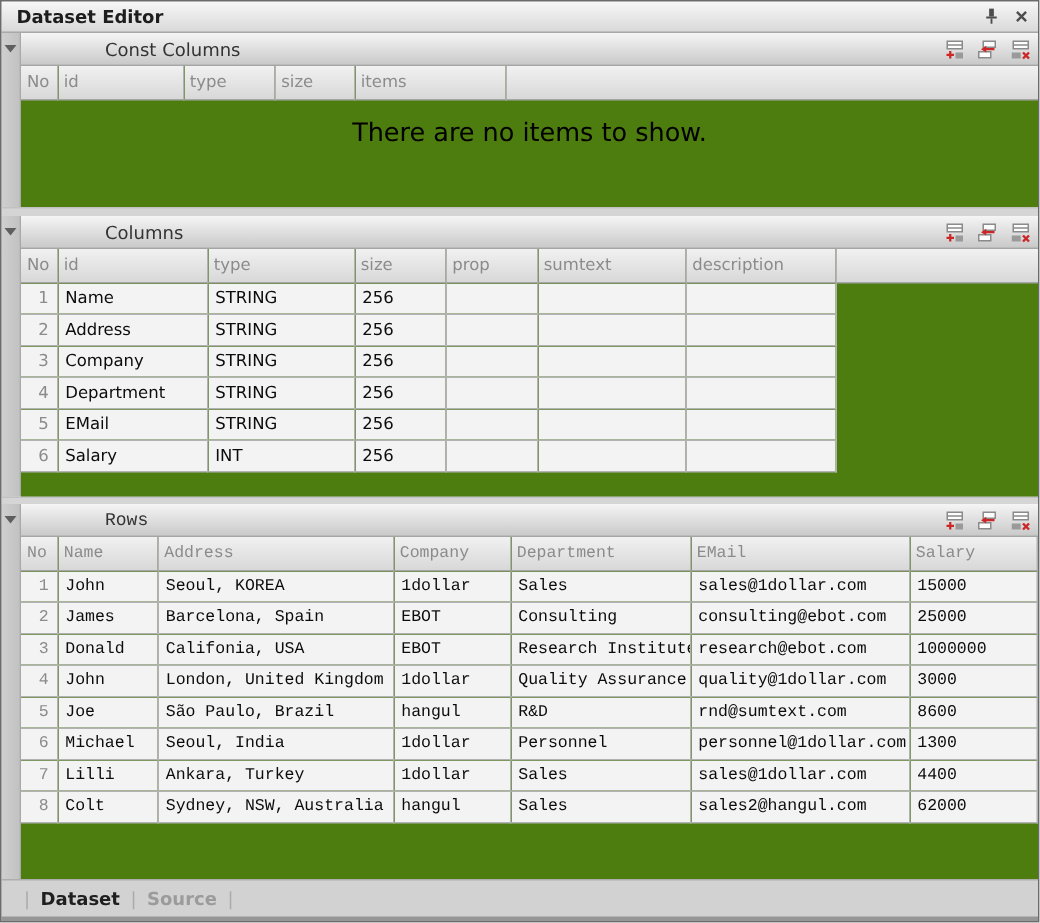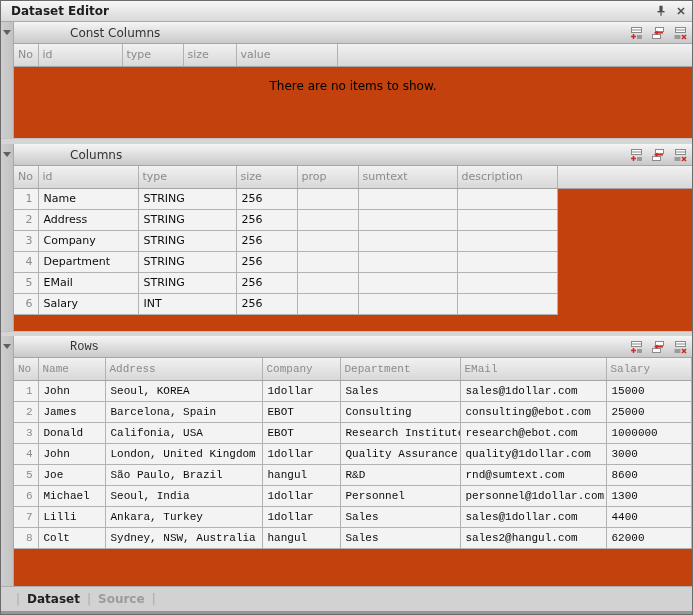--- a/index.html
+++ b/index.html
@@ -24,38 +24,38 @@
   .strip { flex:0 0 13px; background:linear-gradient(90deg,#cfcfcf,#c2c2c2);
            border-right:1px solid #a9a9a9; display:flex; justify-content:center; }
   .strip .collapse { margin-top:8px; width:0; height:0; border-left:4px solid transparent;
                      border-right:4px solid transparent; border-top:5px solid #5f5f5f; }
   .sec-content { flex:1; display:flex; flex-direction:column; min-width:0; }
   .sec-header { height:22px; flex:0 0 22px; background:linear-gradient(#f5f5f5,#c9c9c9);
                 border-bottom:1px solid #a5a5a5; display:flex; align-items:center; }
   .sec-header .sec-title { font-size:12px; color:#333; padding-left:8px; flex:1;margin-left:48px; }
   .toolbtn { width:20px; height:18px; display:flex; align-items:center; justify-content:center;
              margin-right:2px; cursor:default; }
-  .sec-body { flex:1; background:#c2410c; overflow:hidden; position:relative; }
+  .sec-body { flex:1; background:#4d7c0f; overflow:hidden; position:relative; }
 
   .gap { flex:0 0 6px; background:#d5d5d5; border-top:1px solid #c2c2c2; }
   .gap2 { flex:0 0 5px; background:#d5d5d5; border-top:1px solid #c2c2c2; }
 
   
   table { border-collapse:collapse; table-layout:fixed; width:100%; }
   th { background:linear-gradient(#f1f1f1,#d8d8d8); color:#8b8b8b; font-weight:normal;
        font-size:11px; text-align:left; height:22px; padding:2px 4px;
        border-right:1px solid #b2b2b2; border-bottom:1px solid #a5a5a5;
        overflow:hidden; white-space:nowrap; }
   td { background:#f3f3f3; color:#0c0c0c; font-size:11px; height:21px; padding:2px 5px;
        border-right:1px solid #b2b2b2; border-bottom:1px solid #b2b2b2;
        overflow:hidden; white-space:nowrap; }
   td.no-cell { color:#8b8b8b; text-align:right; padding-right:5px; }
   th.trail, td.trail { border:none; background:transparent; }
   th.trail { background:linear-gradient(#f1f1f1,#d8d8d8); border-bottom:1px solid #a5a5a5; }
-  .empty-msg { text-align:center; padding-top:12px; font-size:12px; color:#000; }
+  .empty-msg { text-align:center; padding-top:12px; font-size:17px; color:#000; }
 
   
   .tabbar { flex:0 0 25px; background:#d2d2d2; border-top:1px solid #aeaeae;
             display:flex; align-items:center; padding-left:8px; font-size:12px; }
   .tabsep { color:#ababab; margin:0 7px; }
   .tab-active { font-weight:bold; color:#1f1f1f; cursor:default; }
   .tab-inactive { color:#9b9b9b; cursor:default;font-weight:bold; }
   .bottom-band { flex:0 0 3px; background:#969696; }
 
   .icon-svg { display:block; }
@@ -142,21 +142,21 @@
               <col style="width:53px">
               <col style="width:101px">
               <col>
             </colgroup>
         <thead>
               <tr>
                 <th>No</th>
                 <th>id</th>
                 <th>type</th>
                 <th>size</th>
-                <th>value</th>
+                <th>items</th>
                 <th class="trail"></th>
               </tr>
             </thead>
             <tbody></tbody>
           </table>
         <div class="empty-msg">There are no items to show.</div>
       </div>
     </div>
   </div>
 

